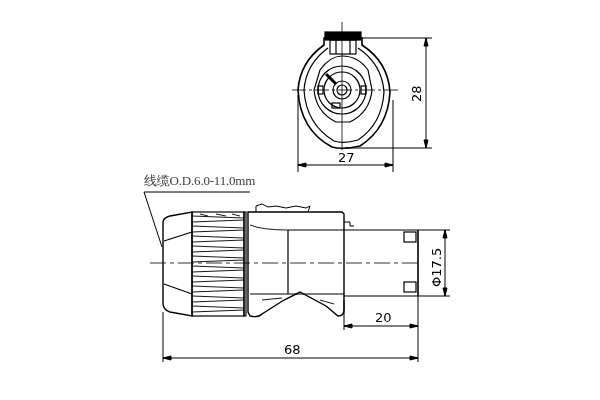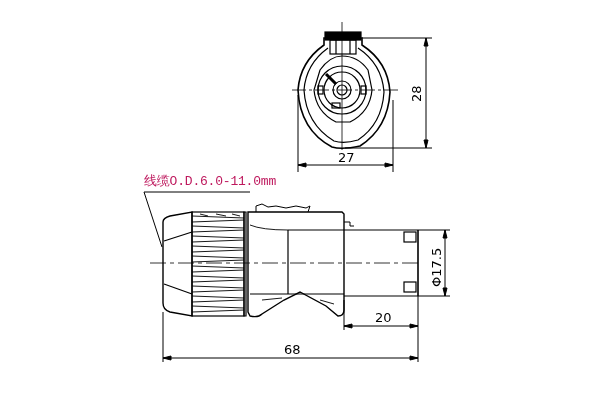--- a/index.html
+++ b/index.html
@@ -1,19 +1,19 @@
 <!DOCTYPE html>
 <html><head>
   <meta charset="utf-8">
   <style>
     html, body { margin: 0; padding: 0; background: #ffffff; }
     body { width: 600px; height: 400px; position: relative; overflow: hidden; font-family: "Liberation Sans", sans-serif; }
     svg { position: absolute; left: 0; top: 0; }
     .dimtext { font-family: "DejaVu Sans", sans-serif; font-size: 13px; fill: #000; }
-    .label { position: absolute; left: 144px; top: 172px; font-family: Liberation Mono, monospace; font-size: 13px; color: #be185d; white-space: nowrap; letter-spacing: -0.2px; }
+    .label { position: absolute; left: 144px; top: 172px; font-family: Liberation Serif, serif; font-size: 13px; color: #404040; white-space: nowrap; letter-spacing: -0.2px; }
   </style>
 </head>
 <body>
 
 <div class="label">线缆O.D.6.0-11.0mm</div>
 
 <svg width="600" height="400" viewBox="0 0 600 400" xmlns="http://www.w3.org/2000/svg">
   <g fill="none" stroke="#000" stroke-width="1.2">
 
     <line x1="342" y1="22" x2="342" y2="150" stroke-width="0.8"></line>

